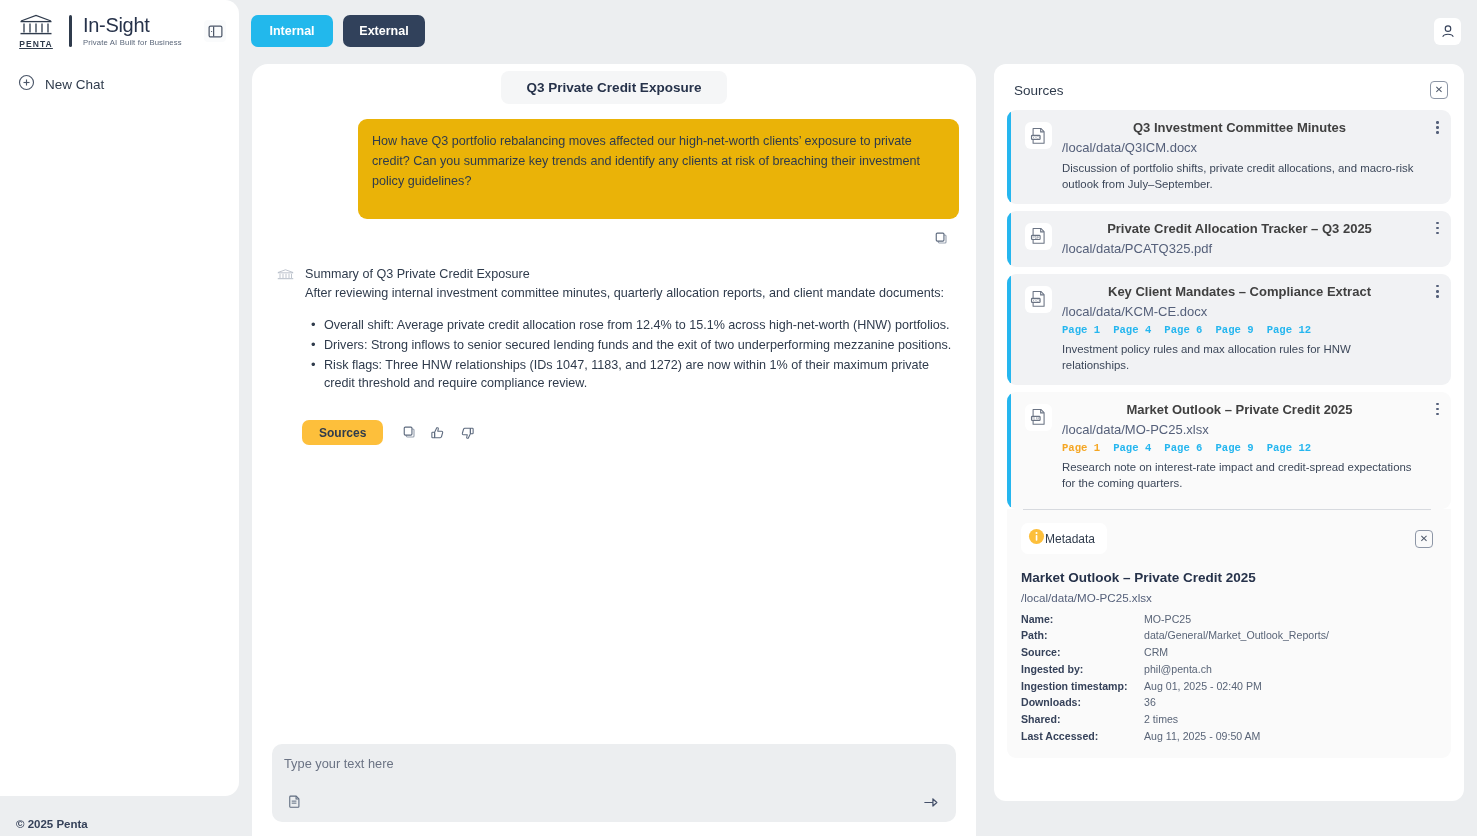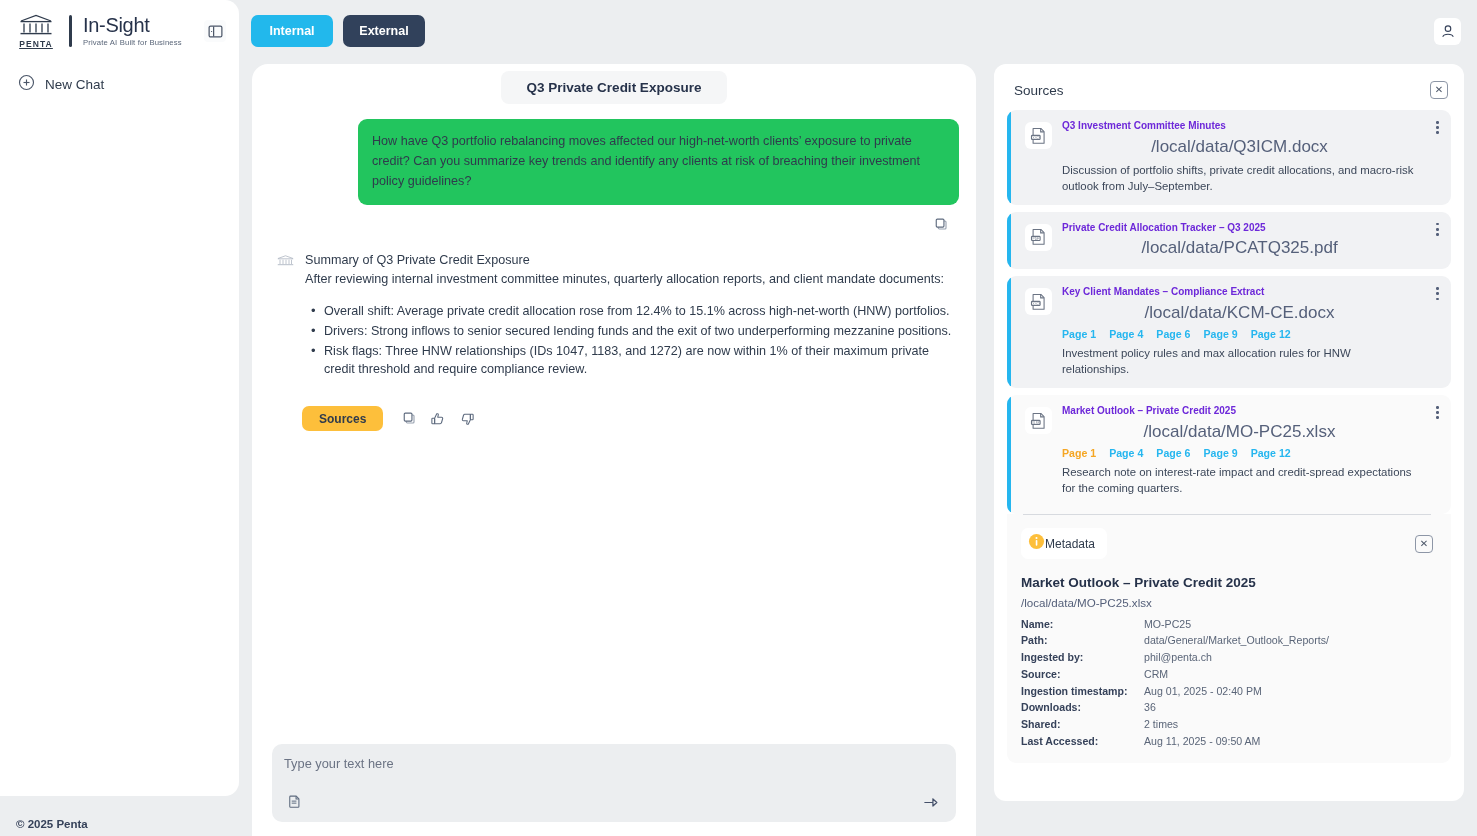--- a/index.html
+++ b/index.html
@@ -83,22 +83,22 @@
     width: 724px; height: 806px;
     background: #ffffff; border-radius: 16px;
   }
   .chat-title-wrap { display: flex; justify-content: center; padding-top: 7px; }
   .chat-title {
     background: #f5f6f7; border-radius: 8px;
     padding: 9px 26px; font-size: 13.5px; font-weight: 700; color: #26324a;
   }
   .user-bubble {
     margin: 15px 17px 0 106px;
-    background: #22c55e; border-radius: 9px;
-    padding: 13px 15px 14px 14px;
+    background: #eab308; border-radius: 9px;
+    padding: 13px 15px 28px 14px;
     font-size: 12.6px; line-height: 1.57; color: #2f3b4c;
   }
   .msg-tools { display: flex; justify-content: flex-end; padding: 8px 24px 0 0; }
   .icon-btn {
     width: 22px; height: 22px; border-radius: 5px;
     display: flex; align-items: center; justify-content: center; cursor: pointer;
   }
   .answer-row { display: flex; gap: 10px; margin: 16px 18px 0 25px; }
   .answer-avatar { width: 18px; flex: 0 0 18px; padding-top: 3px; }
   .answer-body { flex: 1; font-size: 12.6px; line-height: 1.5; color: #2f3b4c; }
@@ -158,24 +158,24 @@
   }
   .source-card.selected { background: #fafafa; margin-bottom: 0; padding-bottom: 18px; }
   .source-accent {
     position: absolute; left: 0; top: 0; bottom: 0; width: 4px; background: #25b6ef;
   }
   .file-icon-wrap {
     flex: 0 0 27px; width: 27px; height: 27px; border-radius: 6px; background: #ffffff;
     display: flex; align-items: center; justify-content: center; margin-top: 2px;
   }
   .source-main { flex: 1; min-width: 0; }
-  .source-title { font-size: 10px; font-weight: 700; color: #6d28d9; line-height: 1.25; }
-  .source-path { font-size: 17px; color: #55607a; margin-top: 4px; text-align: center; }
+  .source-title { font-size: 13px; font-weight: 700; color: #404040; line-height: 1.25; text-align: center; }
+  .source-path { font-size: 13px; color: #55607a; margin-top: 4px; }
   .source-pages { display: flex; gap: 13px; margin-top: 5px; }
-  .page-link { font-size: 10.6px; font-weight: 700; color: #25b6ef; cursor: pointer; }
+  .page-link { font-size: 10.6px; font-weight: 700; color: #25b6ef; cursor: pointer; font-family: Liberation Mono, monospace; }
   .page-link.active { color: #f5a623; }
   .source-desc { font-size: 11.4px; color: #3c4759; line-height: 1.42; margin-top: 5px; }
   .kebab {
     position: absolute; right: 12px; top: 11px;
     display: flex; flex-direction: column; gap: 2.5px; cursor: pointer;
   }
   .kebab span { width: 2.6px; height: 2.6px; border-radius: 50%; background: #55607a; }
 
   
   .metadata-block {
@@ -477,28 +477,28 @@
           <tbody>
               <tr>
             <td class="k">Name:</td>
             <td class="v">MO-PC25</td>
           </tr>
           <tr>
             <td class="k">Path:</td>
             <td class="v">data/General/Market_Outlook_Reports/</td>
           </tr>
           <tr>
+            <td class="k">Source:</td>
+            <td class="v">CRM</td>
+          </tr>
+          <tr>
             <td class="k">Ingested by:</td>
             <td class="v">phil@penta.ch</td>
           </tr>
           <tr>
-            <td class="k">Source:</td>
-            <td class="v">CRM</td>
-          </tr>
-          <tr>
             <td class="k">Ingestion timestamp:</td>
             <td class="v">Aug 01, 2025 - 02:40 PM</td>
           </tr>
           <tr>
             <td class="k">Downloads:</td>
             <td class="v">36</td>
           </tr>
           <tr>
             <td class="k">Shared:</td>
             <td class="v">2 times</td>

